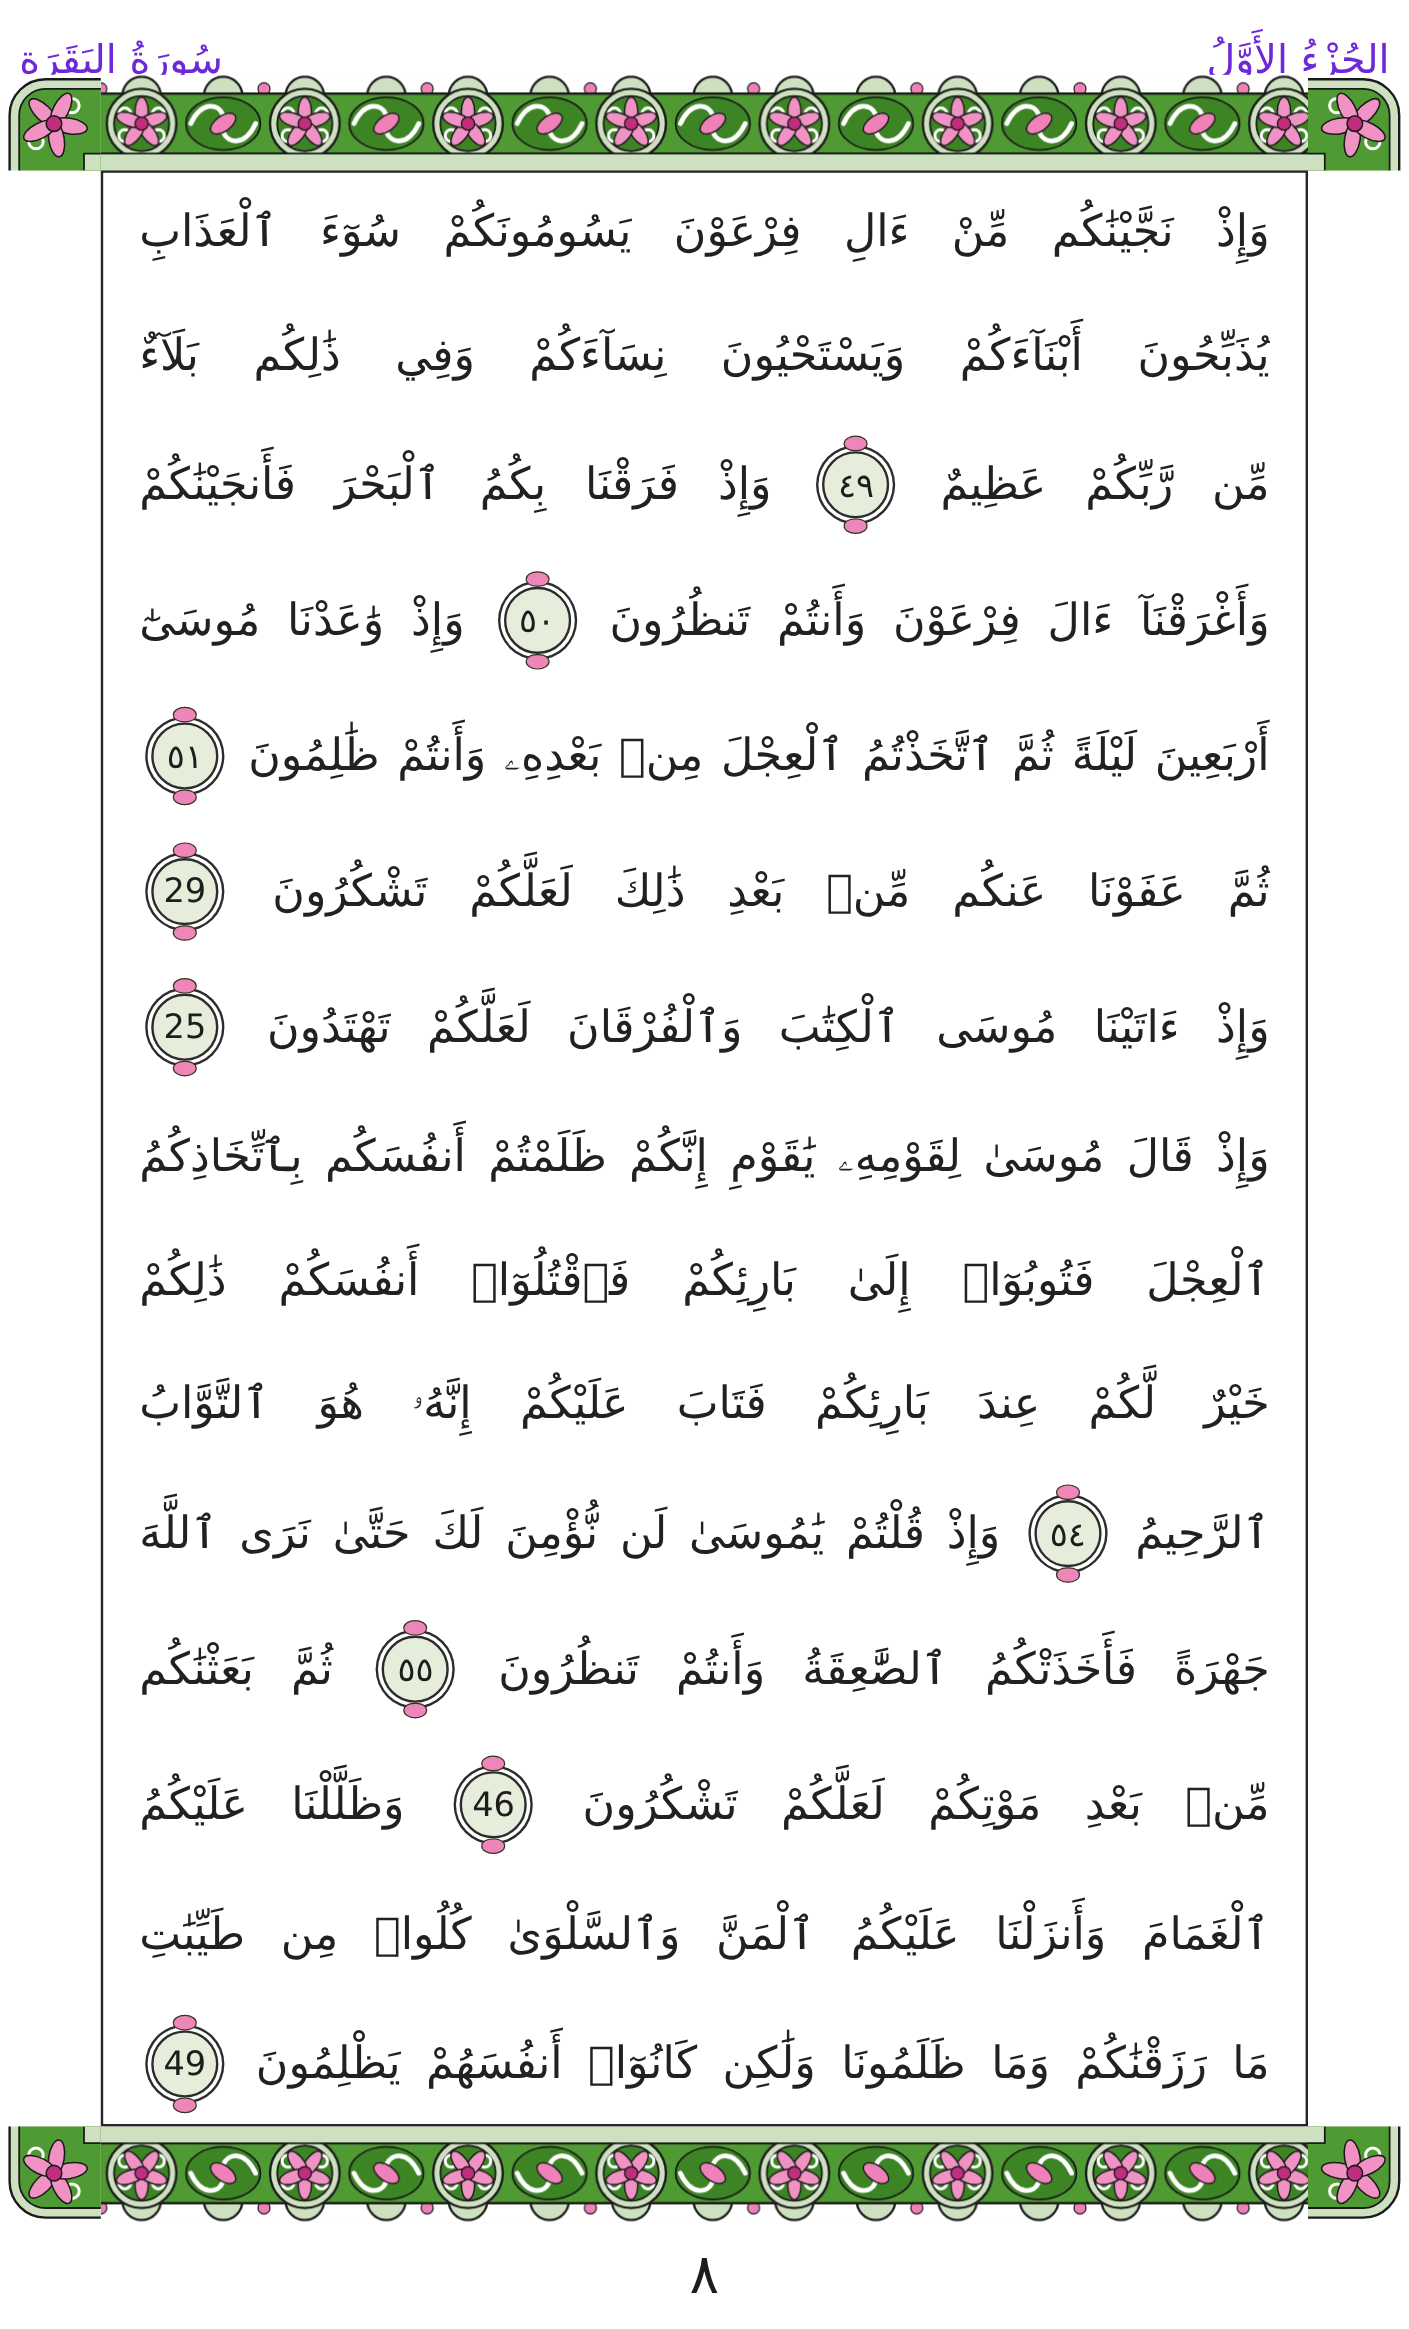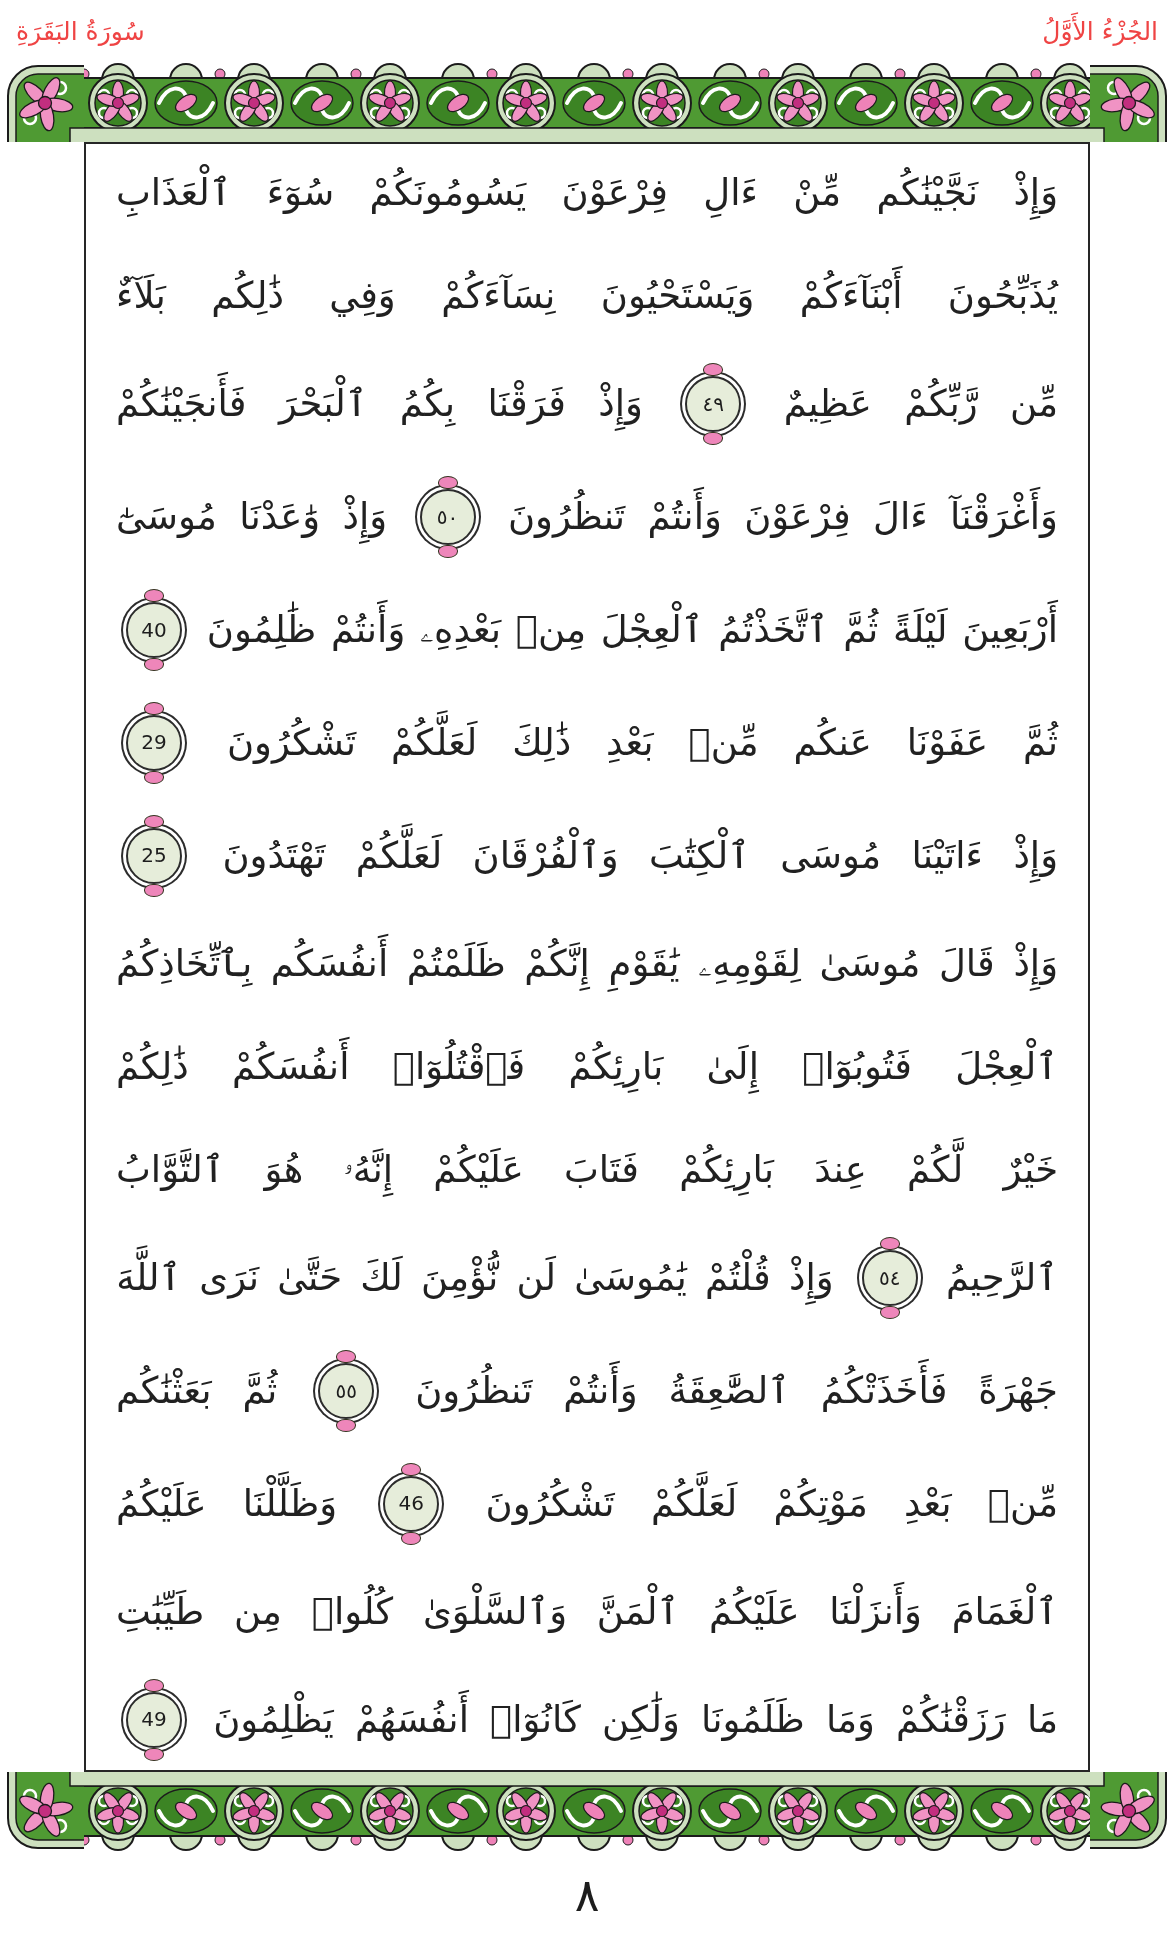--- a/index.html
+++ b/index.html
@@ -1,21 +1,21 @@
 <!DOCTYPE html>
 <html lang="ar" dir="rtl"><head>
 <meta charset="utf-8">
 <style>
   html,body{margin:0;padding:0;}
   body{
     width:1174px;height:1941px;position:relative;background:#ffffff;
     font-family:"DejaVu Sans",sans-serif;color:#262626;overflow:hidden;
   }
   
-  .hdr{position:absolute;top:6px;font-size:25px;line-height:52px;color:#ef4444;white-space:nowrap;}
+  .hdr{position:absolute;top:24px;font-size:33px;line-height:52px;color:#6d28d9;white-space:nowrap;}
   .hdr.right{right:16px;}
   .hdr.left{left:16px;}
 
   
   .frame{position:absolute;left:4px;top:62px;width:1166px;height:1790px;}
   .strip{position:absolute;overflow:hidden;}
   .strip-top{left:80px;top:0;width:1006px;height:80px;}
   .strip-bottom{left:80px;top:1710px;width:1006px;height:80px;}
   .strip-bottom svg{transform:scaleY(-1);}
   .strip-left{left:0;top:80px;width:80px;height:1630px;}
@@ -37,21 +37,21 @@
     display:flex;direction:rtl;justify-content:space-between;align-items:center;
     font-size:37px;line-height:1.25;white-space:nowrap;color:#212121;
   }
   .line .word{display:inline-block;}
   
   .ayah{
     display:inline-flex;align-items:center;justify-content:center;
     width:52px;height:52px;border-radius:50%;
     background:#e6edda;border:2px solid #2c2c2c;
     box-shadow:0 0 0 3px #ffffff,0 0 0 5px #2c2c2c;
-    font-size:20px;color:#1d1d1d;position:relative;margin:0 10px;flex:0 0 auto;
+    font-size:28px;color:#1d1d1d;position:relative;margin:0 10px;flex:0 0 auto;
   }
   .ayah::before,.ayah::after{
     content:"";position:absolute;left:50%;transform:translateX(-50%);
     width:18px;height:11px;background:#ee86ba;border:1.5px solid #33331f;
     border-radius:50% 50% 45% 45%;
   }
   .ayah::before{top:-15px;}
   .ayah::after{bottom:-15px;border-radius:45% 45% 50% 50%;}
 
   
@@ -283,21 +283,21 @@
     <div class="line">
       <span class="word">أَرْبَعِينَ</span>
       <span class="word">لَيْلَةً</span>
       <span class="word">ثُمَّ</span>
       <span class="word">ٱتَّخَذْتُمُ</span>
       <span class="word">ٱلْعِجْلَ</span>
       <span class="word">مِنۢ</span>
       <span class="word">بَعْدِهِۦ</span>
       <span class="word">وَأَنتُمْ</span>
       <span class="word">ظَٰلِمُونَ</span>
-      <span class="ayah">40</span>
+      <span class="ayah">٥١</span>
     </div>
     <div class="line">
       <span class="word">ثُمَّ</span>
       <span class="word">عَفَوْنَا</span>
       <span class="word">عَنكُم</span>
       <span class="word">مِّنۢ</span>
       <span class="word">بَعْدِ</span>
       <span class="word">ذَٰلِكَ</span>
       <span class="word">لَعَلَّكُمْ</span>
       <span class="word">تَشْكُرُونَ</span>

